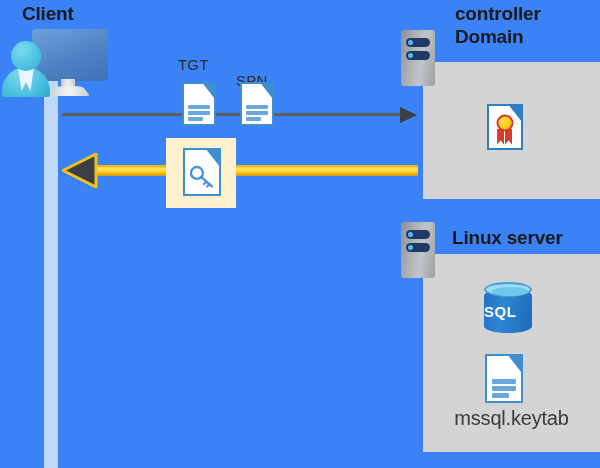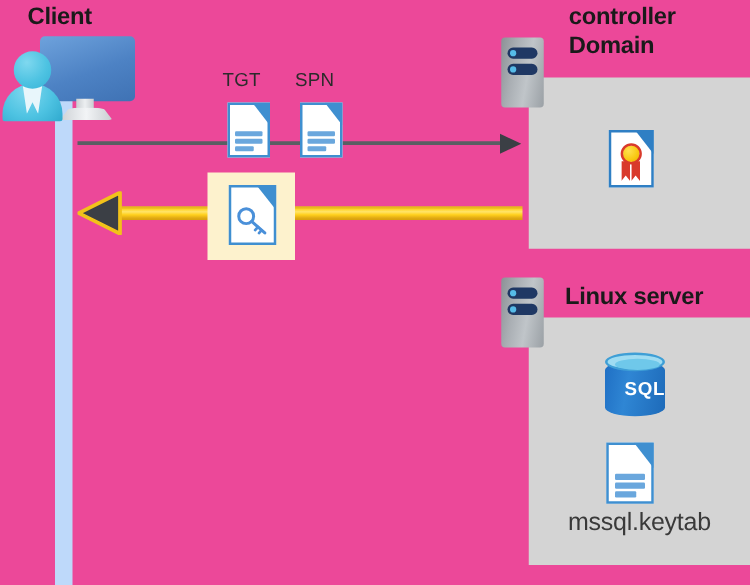--- a/index.html
+++ b/index.html
@@ -7,21 +7,21 @@
     padding: 0;
     background: #ffffff;
   }
   body {
     font-family: "Liberation Sans", sans-serif;
   }
   #canvas {
     position: relative;
     width: 600px;
     height: 468px;
-    background: #ec4899;
+    background: #3b82f6;
     overflow: hidden;
   }
   .abs { position: absolute; }
 
   
   .title {
     font-weight: bold;
     color: #1a1a1a;
     font-size: 19px;
     line-height: 23px;
@@ -170,21 +170,21 @@
   }
 
   
   .doc-label {
     position: absolute;
     font-size: 15px;
     color: #2b2b2b;
     letter-spacing: 0.2px;
   }
   #label-tgt { left: 178px; top: 56px; }
-  #label-spn { left: 236px; top: 56px; }
+  #label-spn { left: 236px; top: 72px; }
   #doc-tgt { left: 182px; top: 82px; width: 34px; height: 44px; }
   #doc-spn { left: 240px; top: 82px; width: 34px; height: 44px; }
 
   
   #doc-key { left: 183px; top: 148px; width: 38px; height: 48px; }
   #doc-key .doc-body { border-color: #3f8fd0; }
   .key-glyph {
     position: absolute;
     left: 16%; top: 30%;
     width: 68%; height: 58%;
@@ -239,21 +239,21 @@
     position: absolute;
     left: 6px; top: 3px;
     width: 36px; height: 9px;
     border-radius: 50%;
     background: #6fc8ea;
   }
   #sql-text {
     position: absolute;
     left: 0; top: 21px;
     width: 48px;
-    text-align: right;
+    text-align: left;
     color: #ffffff;
     font-size: 15px;
     font-weight: bold;
     letter-spacing: 0.5px;
   }
 
   
   #keytab-caption {
     left: 423px; top: 407px;
     width: 177px;

